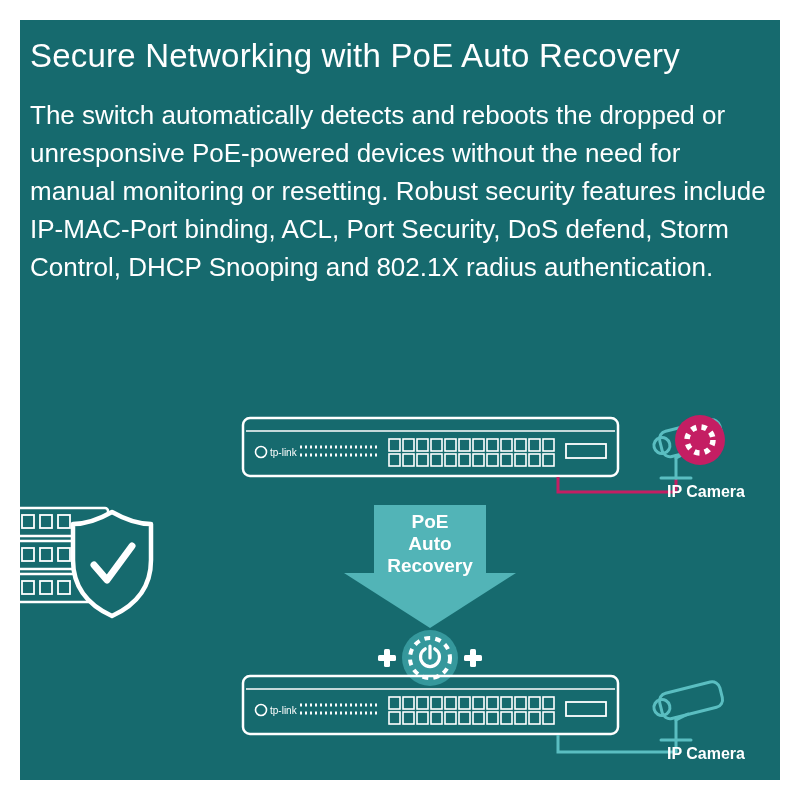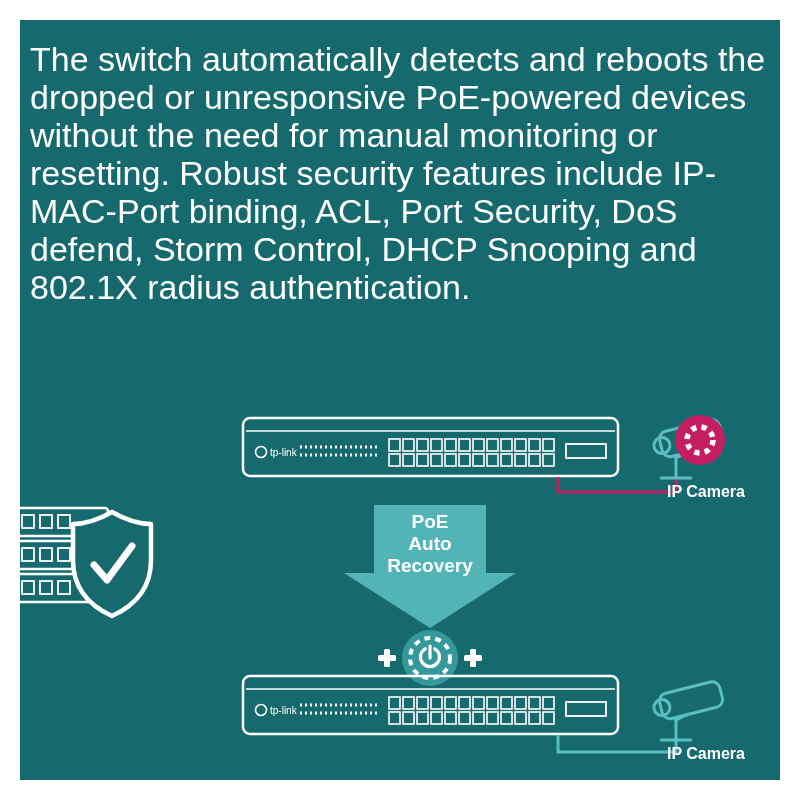--- a/index.html
+++ b/index.html
@@ -11,35 +11,36 @@
   .panel{
     position:absolute;left:20px;top:20px;width:760px;height:760px;
     background:#166a6e;color:#ffffff;overflow:hidden;
   }
   .title{
     margin:16px 10px 0 10px;
     font-size:33px;font-weight:500;line-height:1.2;letter-spacing:.2px;
   }
   .desc{
     margin:20px 12px 0 10px;
-    font-size:34px;line-height:38px;font-weight:400;
+    font-size:26px;line-height:38px;font-weight:400;
   }
   .diagram{
     position:absolute;left:0;top:310px;width:760px;height:450px;
     font-family:"Liberation Sans", sans-serif;
   }
   .cam-label{fill:#ffffff;font-size:16px;font-weight:bold;text-anchor:middle;}
   .arrow-text{fill:#ffffff;font-size:19px;font-weight:bold;text-anchor:middle;}
   .brand-text{fill:#ffffff;font-size:10px;text-anchor:start;}
 </style>
 </head>
 <body>
 
 <div class="panel">
 
+  <h1 class="title">Secure Networking with PoE Auto Recovery</h1>
 
   <p class="desc">The switch automatically detects and reboots the dropped or unresponsive PoE-powered devices without the need for manual monitoring or resetting. Robust security features include IP-MAC-Port binding, ACL, Port Security, DoS defend, Storm Control, DHCP Snooping and 802.1X radius authentication.</p>
 
   <svg class="diagram" viewBox="20 330 760 450" xmlns="http://www.w3.org/2000/svg">
 
     <defs>
       <pattern id="ports-a" patternUnits="userSpaceOnUse" x="388" y="438" width="14" height="15">
         <rect x="1" y="1" width="11" height="12" fill="none" stroke="#ffffff" stroke-width="1.6"></rect>
       </pattern>
       <pattern id="ports-b" patternUnits="userSpaceOnUse" x="388" y="696" width="14" height="15">

